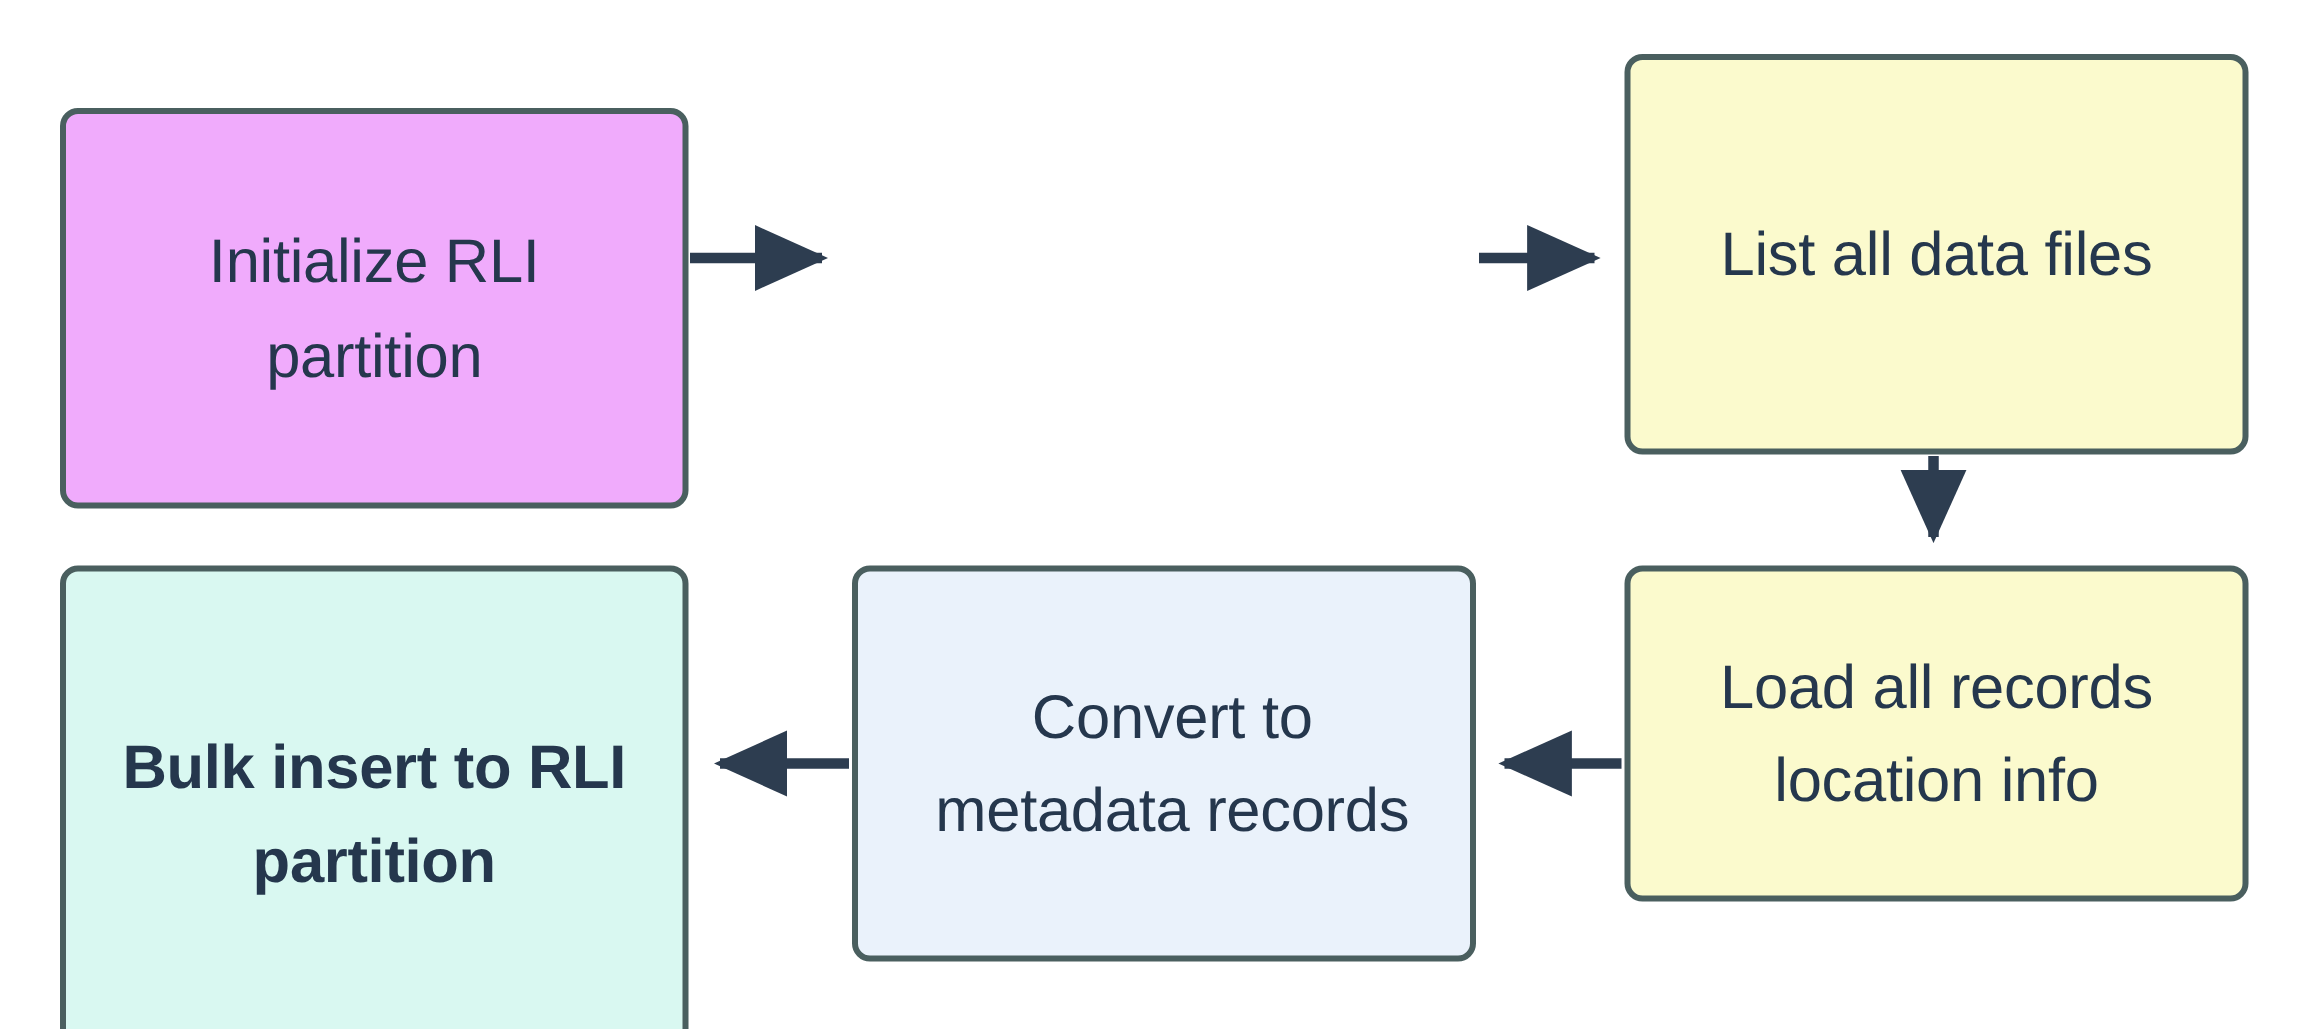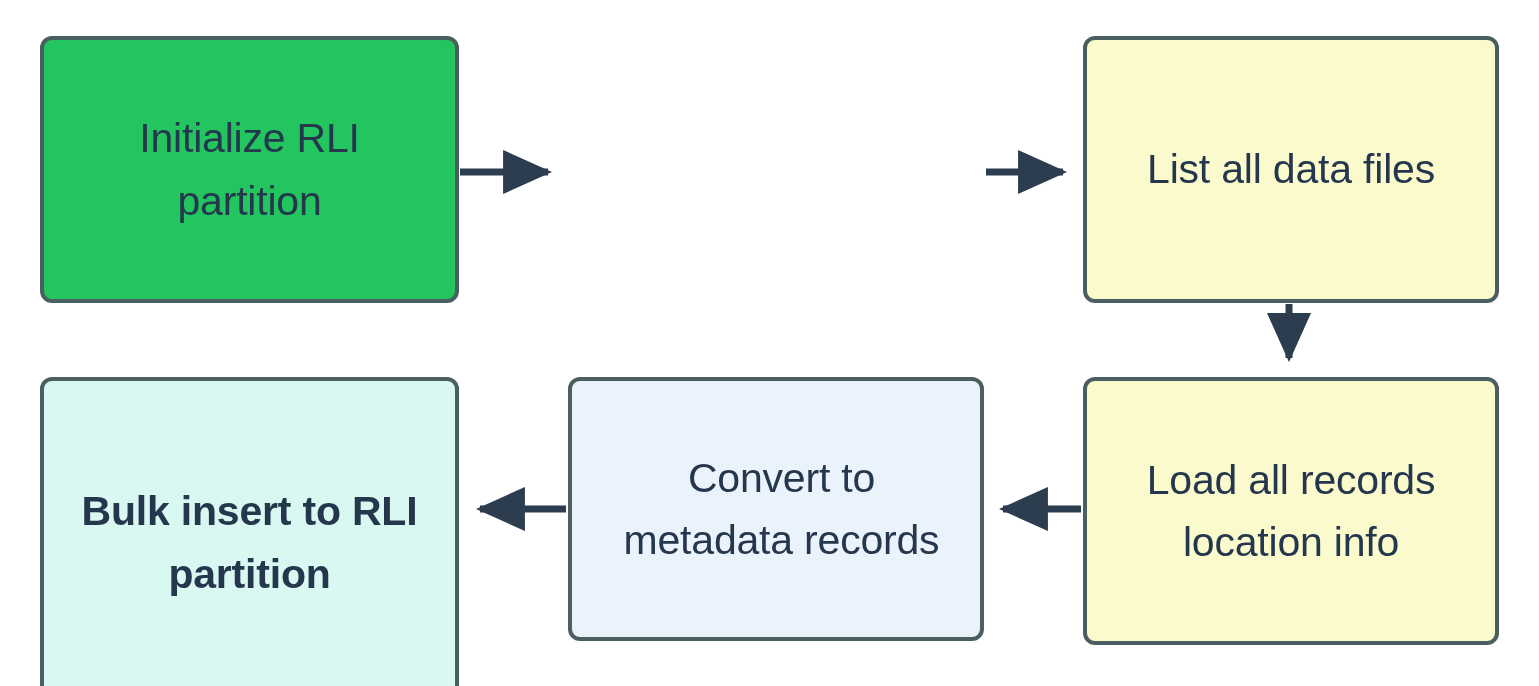--- a/index.html
+++ b/index.html
@@ -41,32 +41,32 @@
     line-height: 1.52;
     letter-spacing: -0.2px;
     font-weight: 400;
     padding: 0 14px;
   }
   .node-label {
     display: block;
     white-space: pre-line;
   }
   
-  .fill-lavender { background: #22c55e; }
+  .fill-lavender { background: #f0abfc; margin-top: 36px; }
   .fill-yellow   { background: #fbfacd; }
   .fill-mint     { background: #d9f8f1; }
   .fill-blue     { background: #eaf2fb; padding-left: 25px; }
 
   
   .n-init    { left: 40px;   top: 36px;  width: 419px; height: 267px; }
   .n-listpar { left: 568px;  top: 36px;  width: 416px; height: 267px; }
   .n-listdat { left: 1083px; top: 36px;  width: 416px; height: 267px; text-align: right; }
   .n-bulk    { left: 40px;   top: 377px; width: 419px; height: 331px; font-weight: bold; }
   .n-convert { left: 568px;  top: 377px; width: 416px; height: 264px; }
-  .n-load    { left: 1083px; top: 377px; width: 416px; height: 268px; }
+  .n-load    { left: 1083px; top: 377px; width: 416px; height: 224px; }
 </style>
 </head>
 <body>
 
 <div id="canvas">
 
   <svg id="edges" viewBox="0 0 1539 686" width="1539" height="686" xmlns="http://www.w3.org/2000/svg">
     <defs>
       <marker id="arrow-right" viewBox="0 0 12 12" refX="11" refY="6" markerWidth="7" markerHeight="7" orient="auto-start-reverse">
         <path d="M 0 0.6 L 12 6 L 0 11.4 z" fill="#2d3d50"></path>

